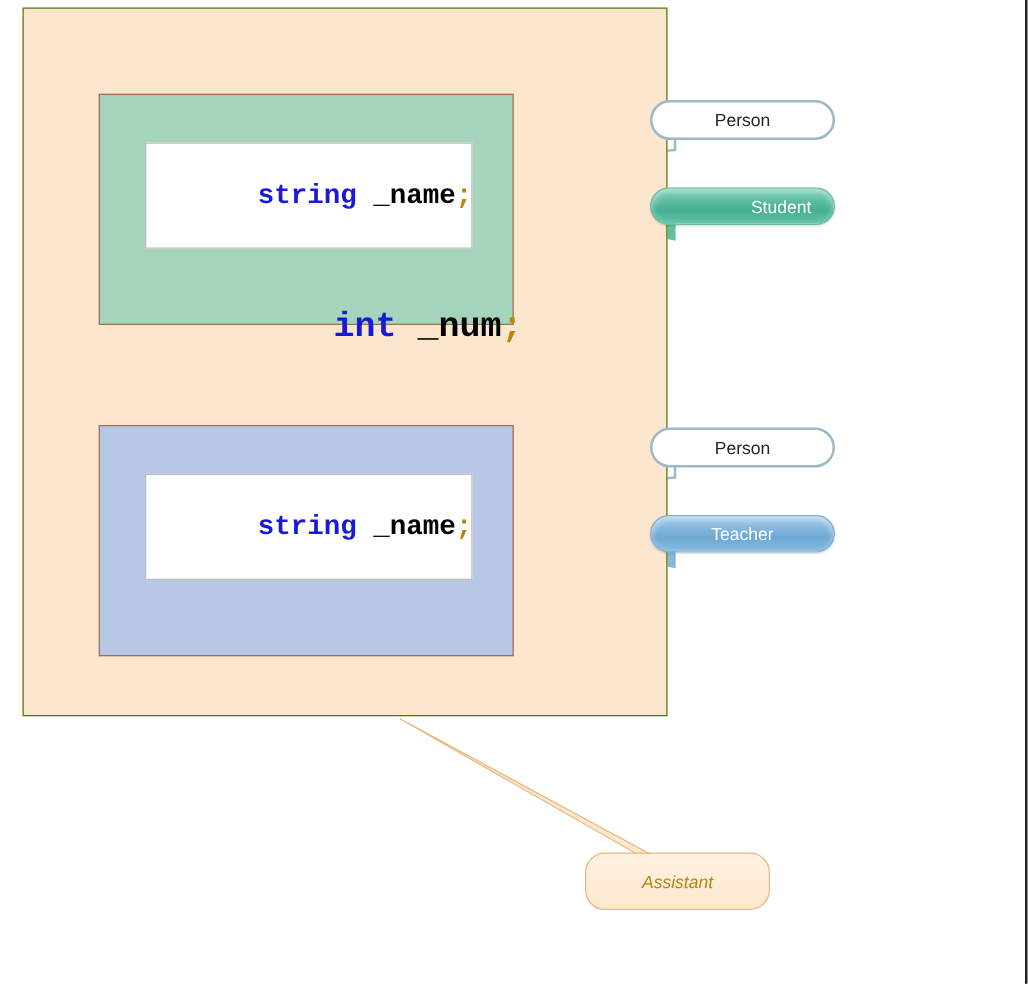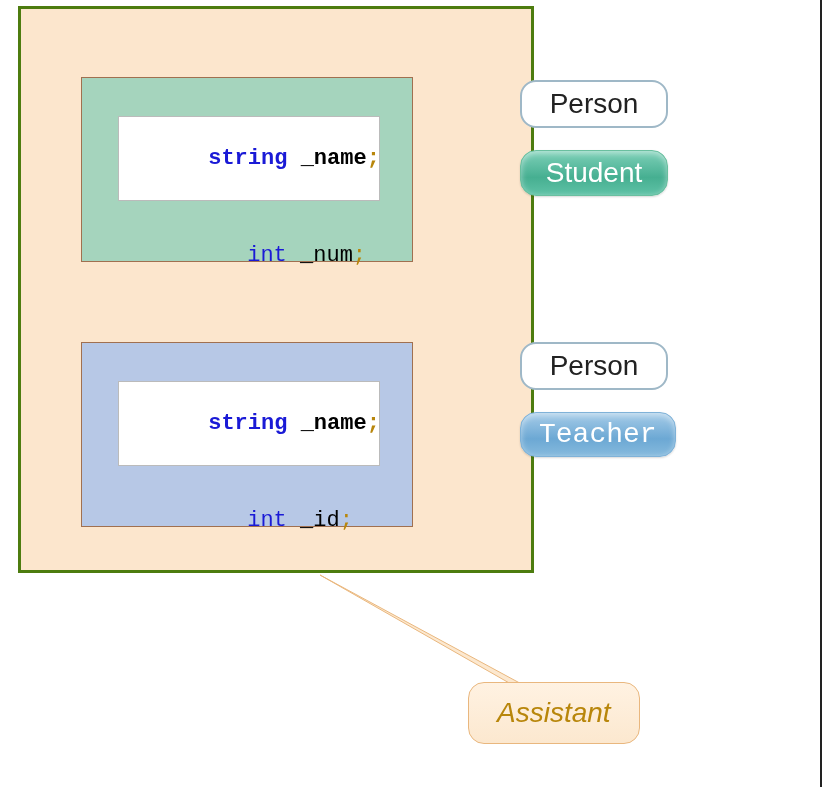--- a/index.html
+++ b/index.html
@@ -20,21 +20,21 @@
     width: 2px;
     height: 100%;
     background: #222;
   }
   .main-box {
     position: absolute;
     left: 18px;
     top: 6px;
     width: 516px;
     height: 567px;
-    border: 3px solid #4d7c0f;
+    border: 1px solid #4d7c0f;
     background: #fce6cd;
   }
   .inner-box {
     position: absolute;
     border: 1px solid #a07050;
   }
   .student-box {
     left: 60px;
     top: 68px;
     width: 332px;
@@ -55,44 +55,45 @@
     padding: 4px 10px;
     font-size: 22px;
     white-space: pre;
     font-weight: bold;
   }
   .kw  { color: #1a1ad6; }
   .idn { color: #000000; }
   .sc  { color: #b8860b; }
   .plain-row {
     position: absolute;
-    font-size: 22px;
+    font-size: 28px;
     white-space: pre;
-    font-weight: normal;
+    font-weight: bold;
   }
   
   .callout {
     position: absolute;
     border-radius: 16px;
     padding: 6px 18px;
     font-family: Arial, sans-serif;
-    font-size: 28px;
+    font-size: 14px;
     text-align: center;
     min-width: 148px;
   }
   .callout-white {
     background: #ffffff;
     border: 2px solid #9fb8c7;
     color: #222;
   }
   .callout-green {
     background: linear-gradient(#7ed0b8, #46af91 60%, #5fc2a6);
     border: 1px solid #6abf9f;
     color: #ffffff;
     box-shadow: inset 0 2px 6px rgba(255,255,255,0.5), 0 1px 2px rgba(0,0,0,0.15);
+    text-align: right;
   }
   .callout-blue {
     background: linear-gradient(#a6cce8, #6ca8d4 60%, #86baDD);
     border: 1px solid #7fb2d8;
     color: #ffffff;
     box-shadow: inset 0 2px 6px rgba(255,255,255,0.5), 0 1px 2px rgba(0,0,0,0.15);
   }
   .callout-orange {
     background: linear-gradient(#fff2e2, #fce8cf);
     border: 1px solid #e9b77e;
@@ -130,24 +131,21 @@
     </div>
     <div class="plain-row" style="left:86px; top:140px;">
       <span class="kw">int</span><span class="idn"> _num</span><span class="sc">;</span>
     </div>
   </div>
 
   <div class="inner-box teacher-box">
     <div class="code-row" style="left:36px; top:38px; width:262px;">
       <span class="kw">string</span><span class="idn"> _name</span><span class="sc">;</span>
     </div>
-    <div class="plain-row" style="left:86px; top:140px;">
-      <span class="kw">int</span><span class="idn"> _id</span><span class="sc">;</span>
-    </div>
   </div>
 
 </div>
 
 <div class="callout callout-white" style="left:520px; top:80px;">Person</div>
 <div class="callout callout-green" style="left:520px; top:150px;">Student</div>
 <div class="callout callout-white" style="left:520px; top:342px;">Person</div>
-<div class="callout callout-blue" style="left:520px; top:412px;font-family:Liberation Mono, monospace;">Teacher</div>
+<div class="callout callout-blue" style="left:520px; top:412px;">Teacher</div>
 <div class="callout callout-orange" style="left:468px; top:682px; padding:14px 28px;font-style:italic;">Assistant</div>
 
 </body></html>

